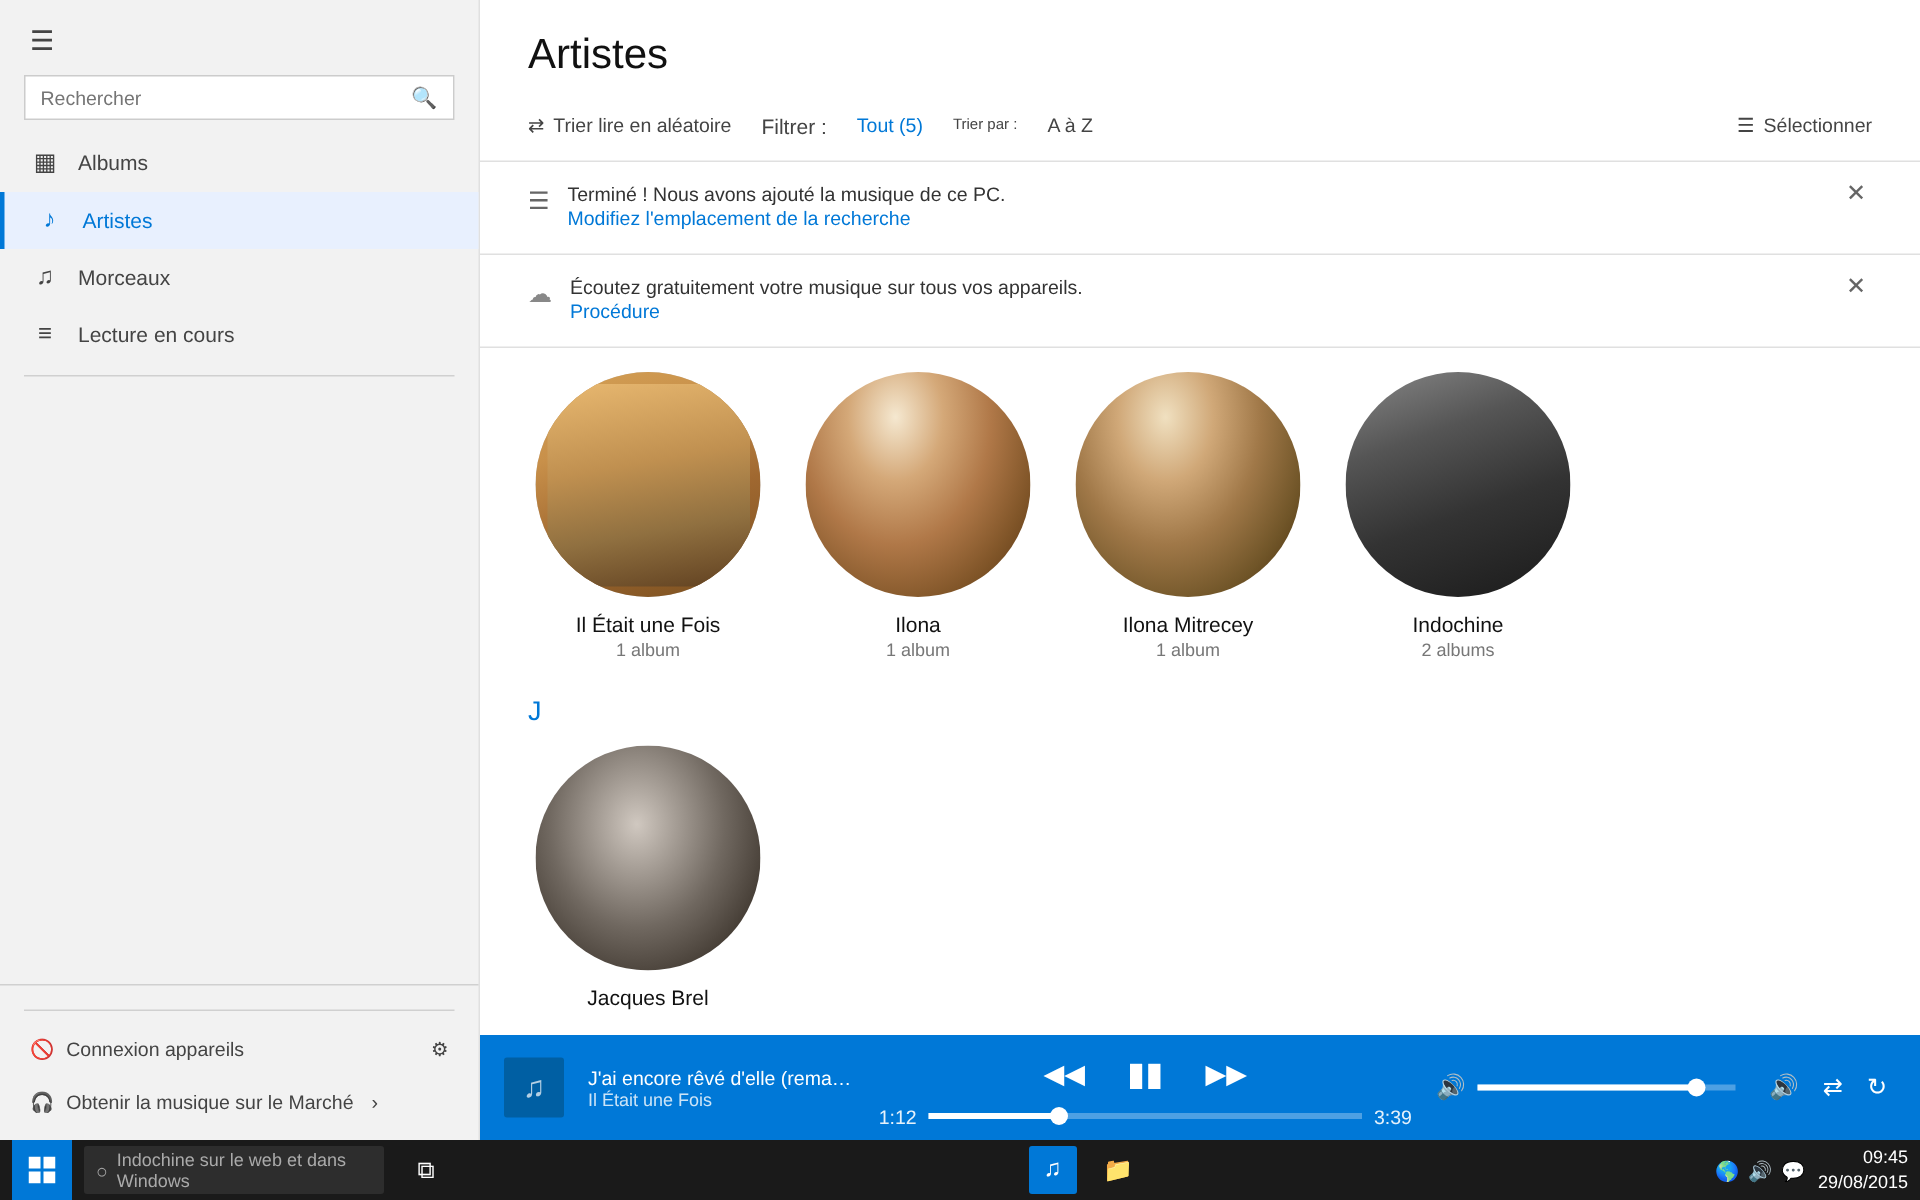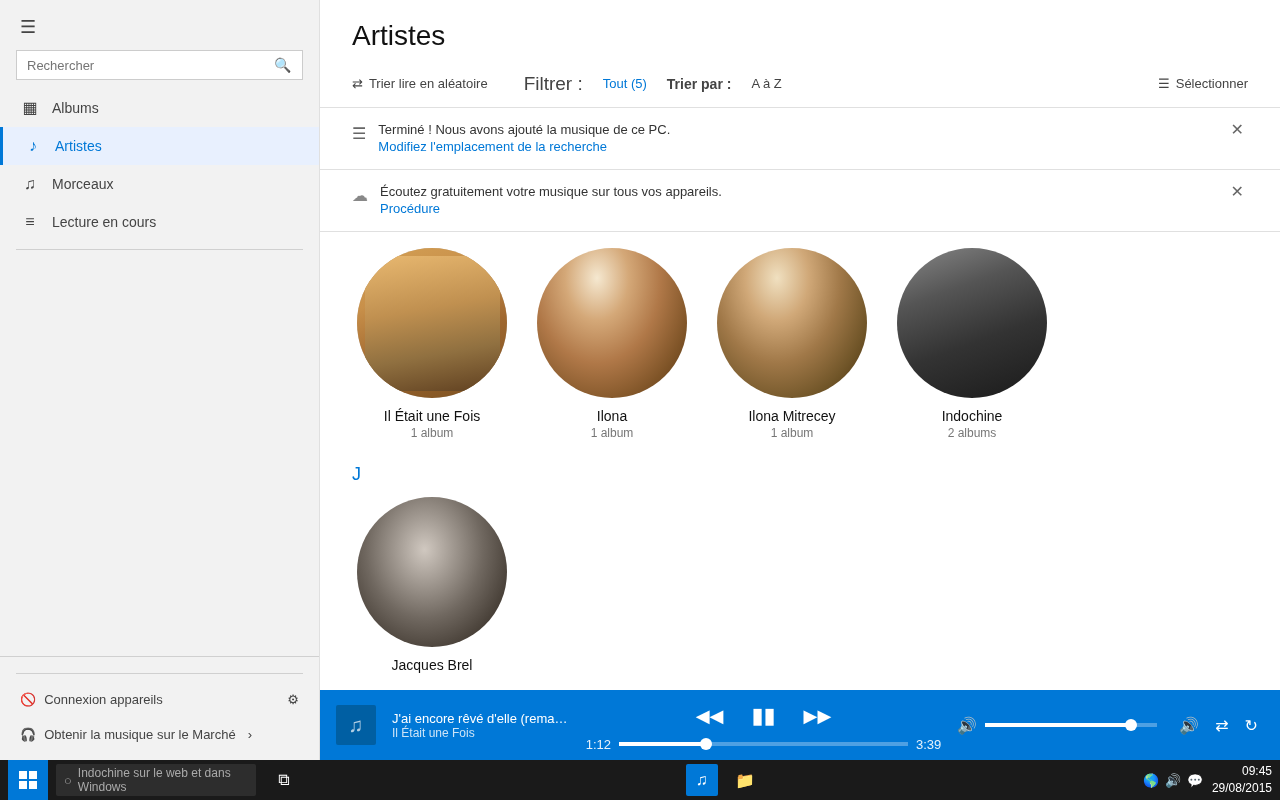--- a/index.html
+++ b/index.html
@@ -84,23 +84,23 @@
       font-size: 28px; font-weight: 300; color: #111;
     }
     .toolbar {
       display: flex; align-items: center; gap: 20px;
       padding: 8px 32px 12px 32px; border-bottom: 1px solid #e0e0e0;
     }
     .toolbar-btn {
       display: flex; align-items: center; gap: 6px; background: none; border: none;
       cursor: pointer; font-size: 13px; color: #444; padding: 4px 0;
     }
-    .filter-label { font-size: 19px; color: #444; margin-left: 16px; }
+    .filter-label { font-size: 14px; color: #444; }
     .filter-link { font-size: 13px; color: #0078d7; cursor: pointer; text-decoration: none; }
-    .sort-label { font-size: 14px; color: #444; font-weight: bold; }
+    .sort-label { font-size: 10px; color: #444; }
     .sort-link { font-size: 13px; color: #444; cursor: pointer; }
     .select-btn {
       display: flex; align-items: center; gap: 6px; background: none; border: none;
       cursor: pointer; font-size: 13px; color: #444; margin-left: auto;
     }
 
     
     .notification {
       display: flex; align-items: flex-start; justify-content: space-between;
       padding: 14px 32px; border-bottom: 1px solid #e0e0e0;

